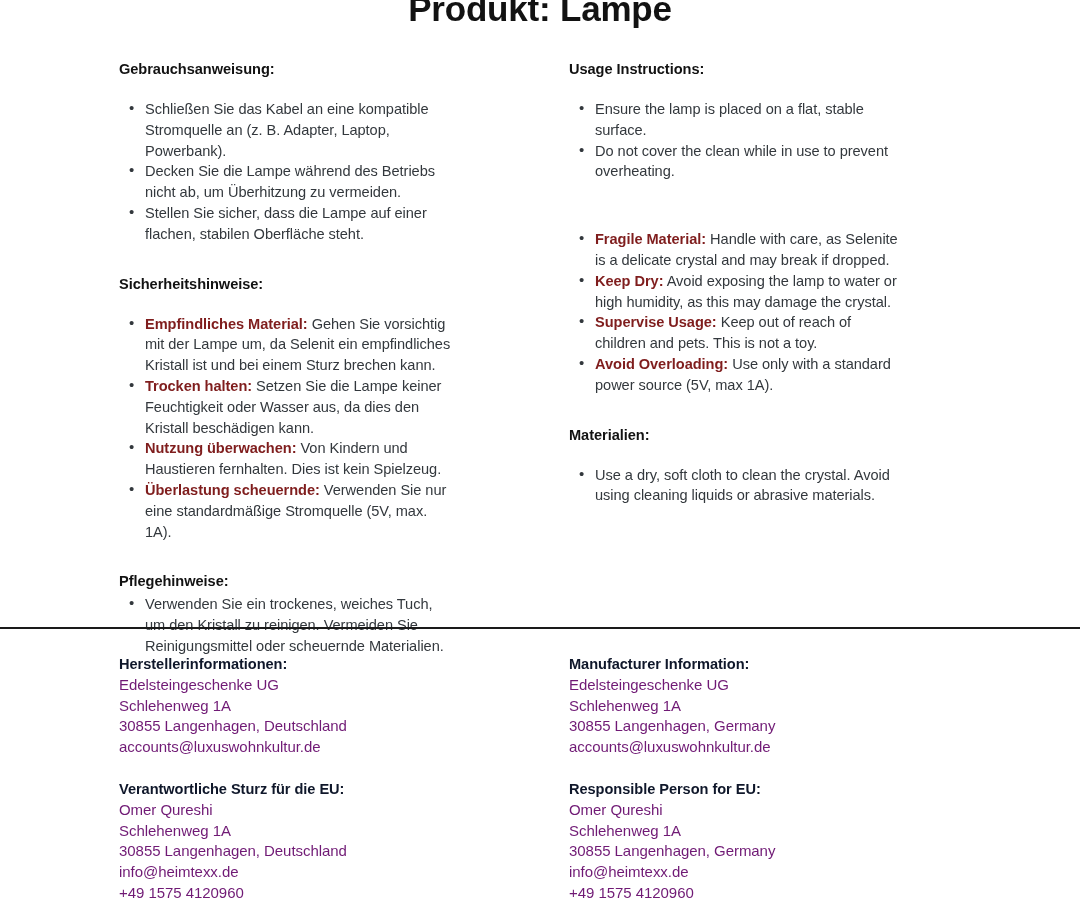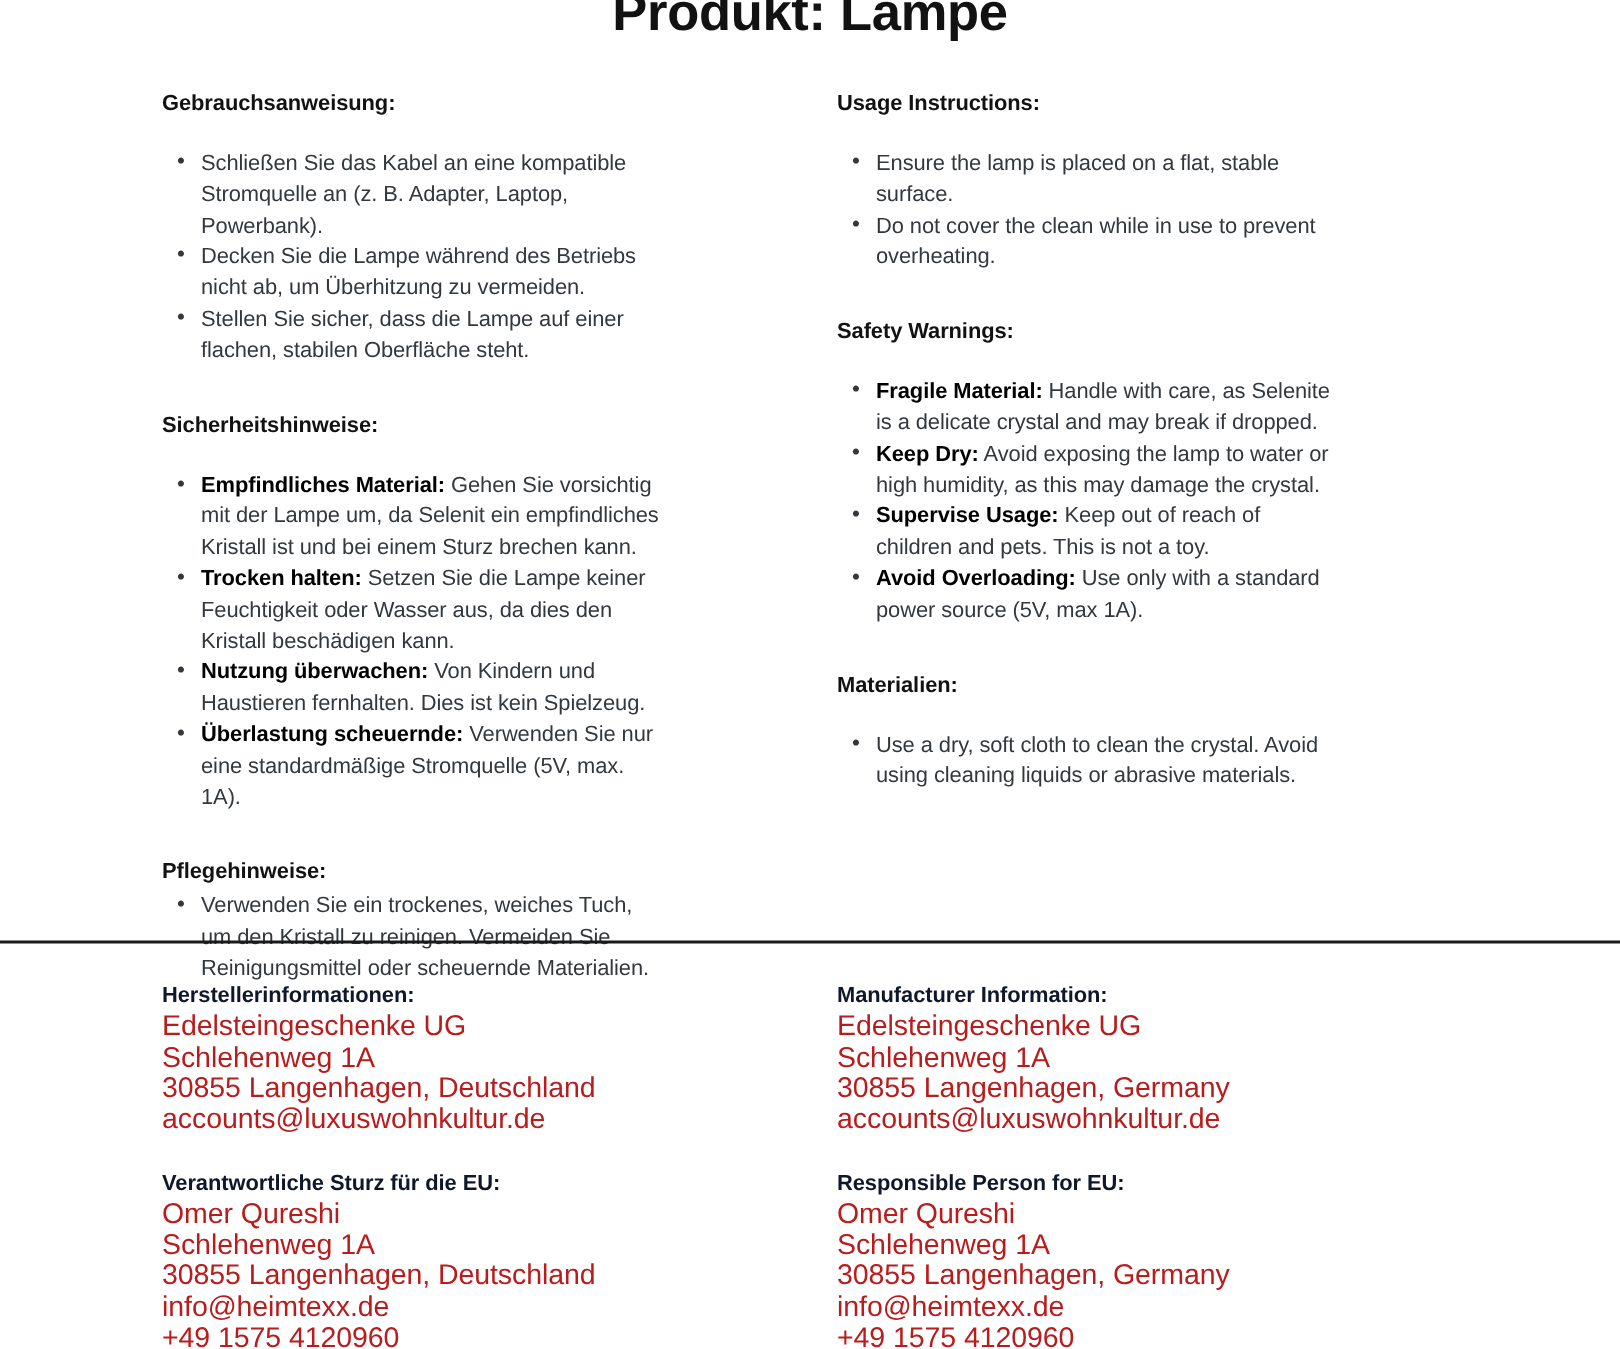--- a/index.html
+++ b/index.html
@@ -44,20 +44,21 @@
     width: 1080px;
     display: flex;
   }
   .col {
     box-sizing: border-box;
   }
   .col-left {
     width: 450px;
     padding-left: 108px;
     padding-right: 10px;
+    margin-left: 11px;
   }
   .col-right {
     width: 450px;
     padding-left: 108px;
     padding-right: 10px;
   }
 
   h3.section-heading {
     font-size: 14.6px;
     font-weight: 700;
@@ -88,21 +89,21 @@
     content: "\2022";
     position: absolute;
     left: -16px;
     top: -1px;
     font-size: 15px;
     color: #33383d;
     line-height: 20.8px;
   }
   ul.bullets > li b {
     font-weight: 700;
-    color: #000000;
+    color: #7f1d1d;
   }
 
   
   .divider {
     position: absolute;
     left: 0;
     top: 627px;
     width: 1080px;
     height: 0;
     border-top: 2px solid #1a1a1a;
@@ -126,23 +127,23 @@
   .contact-block { margin: 0; }
   .contact-block + .contact-block { margin-top: 21px; }
   .contact-title {
     font-size: 14.6px;
     font-weight: 700;
     color: #0f172a;
     line-height: 20.8px;
     letter-spacing: -0.05px;
   }
   .contact-line {
-    font-size: 19px;
+    font-size: 15px;
     font-weight: 400;
-    color: #b91c1c;
+    color: #701a75;
     line-height: 20.8px;
     letter-spacing: -0.05px;
   }
 </style>
 </head>
 <body>
 
 <div class="page">
 
   <h1 class="doc-title">Produkt: Lampe</h1>
@@ -184,21 +185,20 @@
 
       <h3 class="section-heading">Usage Instructions:</h3>
       <div class="gap-after-heading"></div>
       <ul class="bullets">
         <li><span>Ensure the lamp is placed on a flat, stable surface.</span></li>
         <li><span>Do not cover the clean while in use to prevent overheating.</span></li>
       </ul>
 
       <div class="block-gap-lg"></div>
 
-      <h3 class="section-heading">Safety Warnings:</h3>
       <div class="gap-after-heading"></div>
       <ul class="bullets">
         <li><b>Fragile Material:</b><span> Handle with care, as Selenite is a delicate crystal and may break if dropped.</span></li>
         <li><b>Keep Dry:</b><span> Avoid exposing the lamp to water or high humidity, as this may damage the crystal.</span></li>
         <li><b>Supervise Usage:</b><span> Keep out of reach of children and pets. This is not a toy.</span></li>
         <li><b>Avoid Overloading:</b><span> Use only with a standard power source (5V, max 1A).</span></li>
       </ul>
 
       <div class="block-gap-lg"></div>
 

